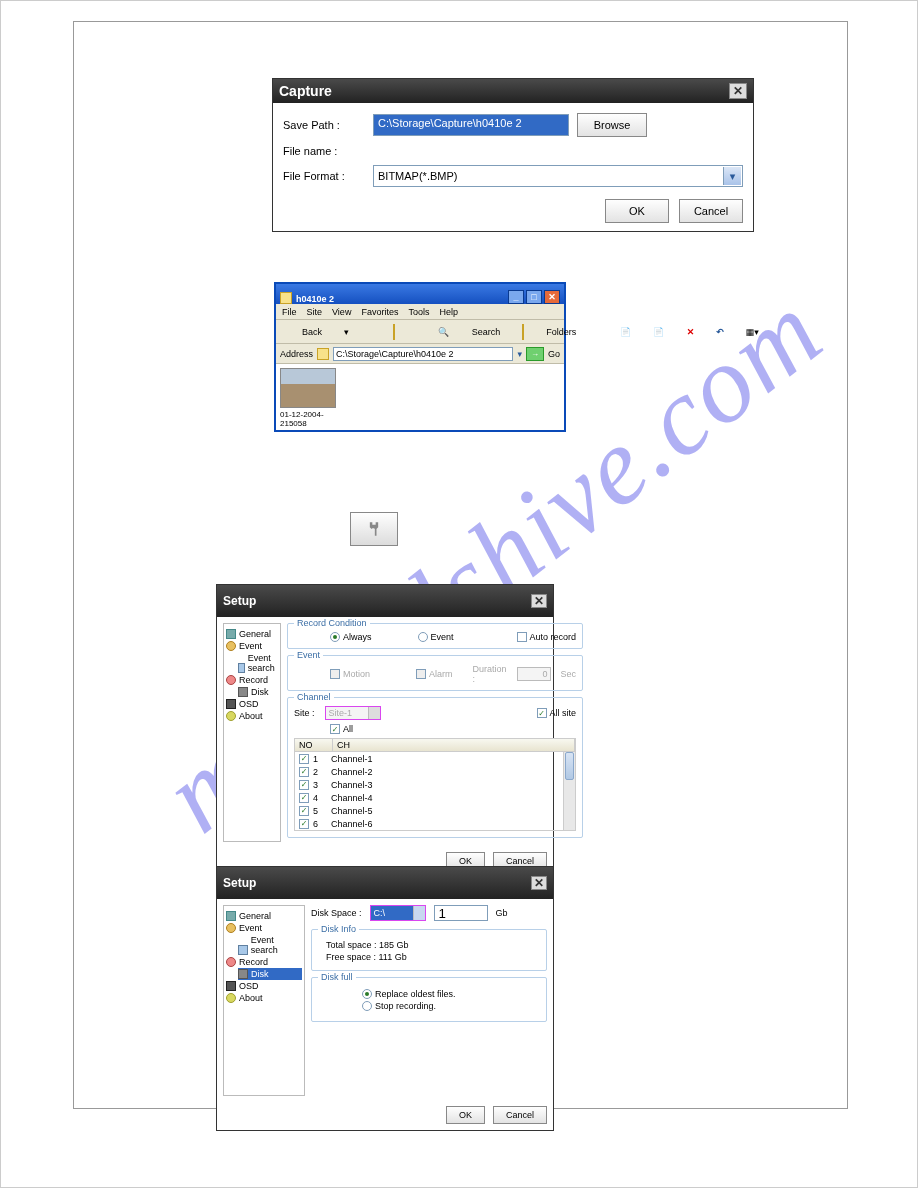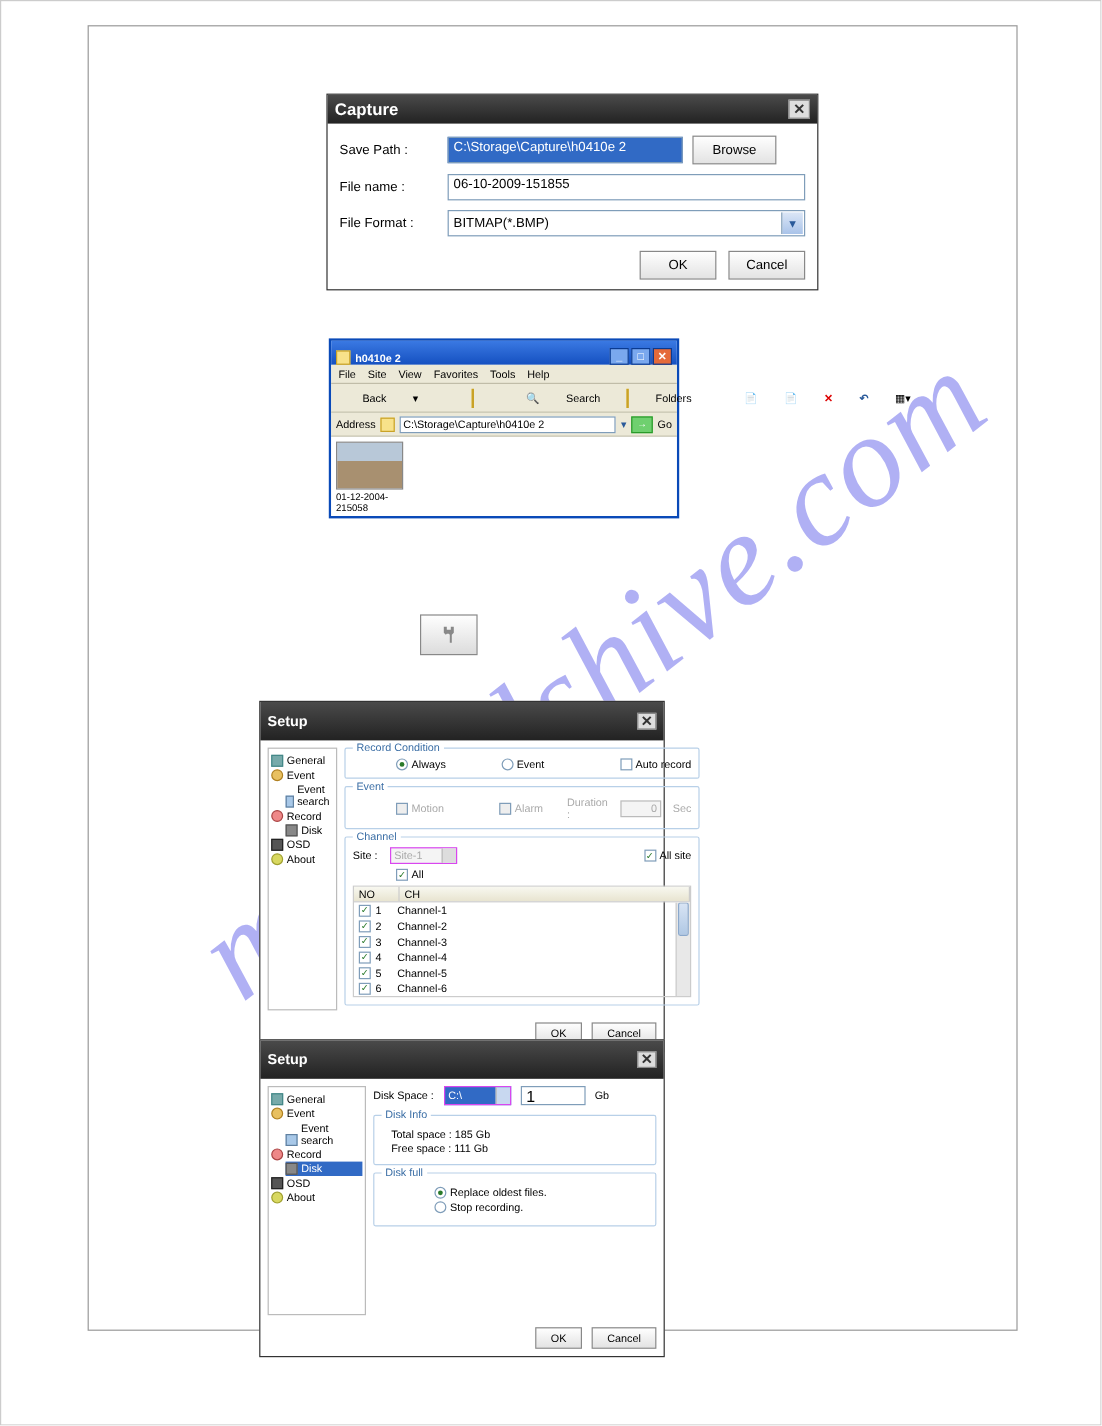--- a/index.html
+++ b/index.html
@@ -2,21 +2,21 @@
 <html><head>
 <meta charset="utf-8">
 <style>
   * { box-sizing: border-box; }
   body { margin: 0; background: #fff; font-family: Tahoma, Arial, sans-serif; font-size: 11px; color: #000; }
   .page { width: 918px; height: 1188px; position: relative; margin: 0 auto; border: 1px solid #ccc; }
   .frame { position: absolute; left: 72px; top: 20px; width: 775px; height: 1088px; border: 1px solid #999; }
   .watermark { position: absolute; left: 50%; top: 50%; transform: translate(-46%, -52%) rotate(-38deg); font-size: 110px; font-style: italic; color: rgba(80,80,230,0.45); font-family: Georgia, 'Times New Roman', serif; pointer-events: none; white-space: nowrap; letter-spacing: 2px; }
 
   
-  .capture { position: absolute; left: 198px; top: 56px; width: 410px; border: 1px solid #333; background: #fff; }
+  .capture { position: absolute; left: 198px; top: 56px; width: 482px; border: 1px solid #333; background: #fff; }
   .titlebar-dark { background: linear-gradient(#4a4a4a,#222); color: #fff; height: 24px; display: flex; align-items: center; padding: 0 6px; font-weight: bold; font-size: 14px; }
   .titlebar-dark .spacer { flex: 1; }
   .close-x { width: 18px; height: 16px; background: #ddd; border: 1px solid #888; display: flex; align-items: center; justify-content: center; font-size: 12px; color: #333; }
   .capture-body { padding: 10px 10px 8px 10px; }
   .cap-row { display: flex; align-items: center; margin-bottom: 8px; }
   .cap-label { width: 90px; }
   .cap-input { flex: 1; height: 22px; border: 1px solid #7f9db9; padding: 2px 4px; background: #fff; }
   .cap-input.sel { background: #316ac5; color: #fff; }
   .cap-select { flex: 1; height: 22px; border: 1px solid #7f9db9; display: flex; align-items: center; padding: 0 4px; position: relative; background: #fff; }
   .cap-select .dd { position: absolute; right: 1px; top: 1px; bottom: 1px; width: 18px; background: linear-gradient(#dbe6f6,#a9c3e9); border-left: 1px solid #7f9db9; display: flex; align-items: center; justify-content: center; color: #2a5a9a; }
@@ -113,21 +113,20 @@
         <span class="close-x">✕</span>
       </div>
       <div class="capture-body">
         <div class="cap-row">
           <div class="cap-label">Save Path :</div>
           <div class="cap-input sel" style="flex:0 0 196px">C:\Storage\Capture\h0410e 2</div>
           <div class="btn cap-browse">Browse</div>
         </div>
         <div class="cap-row">
           <div class="cap-label">File name :</div>
-          <div class="cap-input">06-10-2009-151855</div>
         </div>
         <div class="cap-row">
           <div class="cap-label">File Format :</div>
           <div class="cap-select">
             <span>BITMAP(*.BMP)</span>
             <span class="dd">▾</span>
           </div>
         </div>
         <div class="cap-foot">
           <div class="btn" style="width:64px">OK</div>

